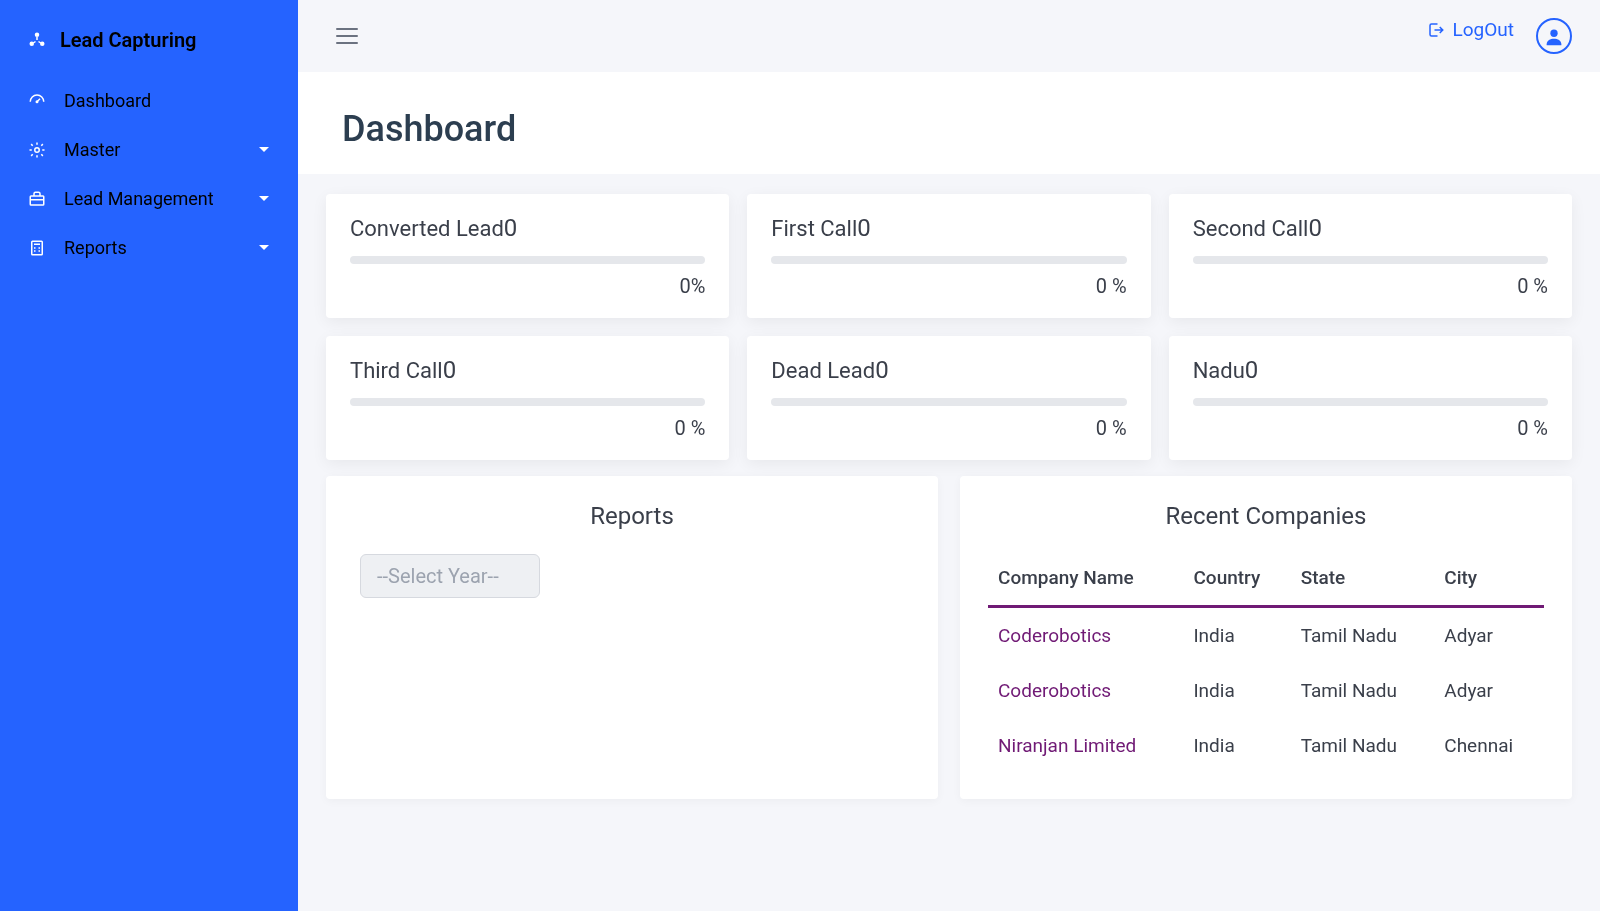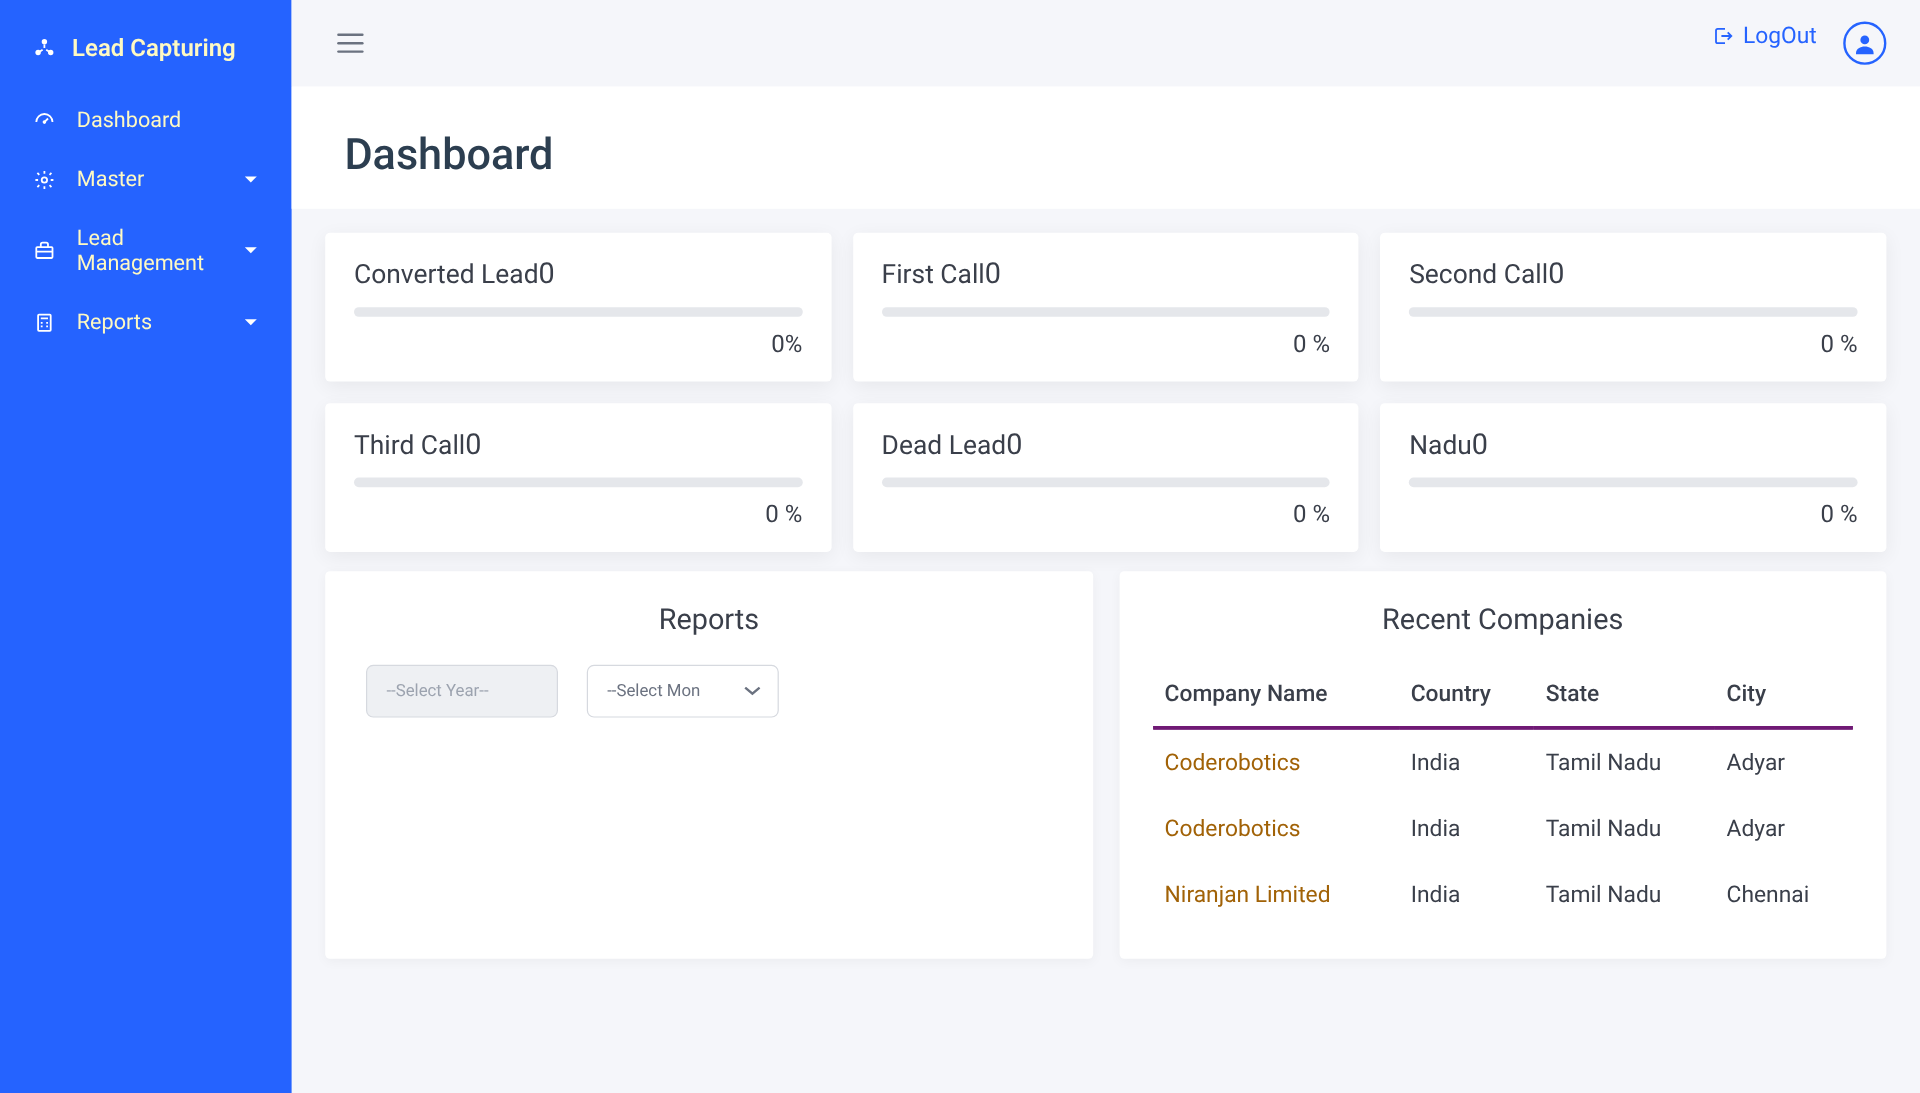--- a/index.html
+++ b/index.html
@@ -1,18 +1,18 @@
 <!DOCTYPE html>
 <html><head>
 <meta charset="utf-8">
 <style>
 * { margin: 0; padding: 0; box-sizing: border-box; }
 body { font-family: -apple-system, BlinkMacSystemFont, "Segoe UI", Roboto, "Helvetica Neue", Arial, sans-serif; background: #f5f6fa; color: #2c3e50; }
 .app { display: flex; min-height: 100vh; }
-.sidebar { width: 243px; background: #2563ff; color: #fef9c3; padding: 28px 0; flex-shrink: 0; }
+.sidebar { width: 298px; background: #2563ff; color: #000000; padding: 28px 0; flex-shrink: 0; }
 .sidebar-brand { display: flex; align-items: center; gap: 14px; padding: 0 28px 24px 28px; font-size: 20px; font-weight: 600; }
 .sidebar-brand .icon { width: 18px; height: 18px; display: inline-flex; align-items: center; justify-content: center; }
 .sidebar-item { display: flex; align-items: center; gap: 18px; padding: 14px 28px; font-size: 18px; font-weight: 400; cursor: pointer; }
 .sidebar-item .icon { width: 18px; height: 18px; display: inline-flex; align-items: center; justify-content: center; flex-shrink: 0; }
 .sidebar-item .label { flex: 1; }
 .sidebar-item .caret { margin-left: -4px; }
 .main { flex: 1; display: flex; flex-direction: column; }
 .header { height: 72px; background: #f5f6fa; display: flex; align-items: center; padding: 0 28px; justify-content: space-between; }
 .hamburger { width: 22px; height: 16px; display: flex; flex-direction: column; justify-content: space-between; cursor: pointer; padding: 10px; box-sizing: content-box; }
 .hamburger span { display: block; height: 2px; background: #6b7280; border-radius: 2px; }
@@ -26,28 +26,28 @@
 .stat-card { background: #fff; border-radius: 4px; padding: 20px 24px; box-shadow: 0 4px 16px rgba(0,0,0,0.06); }
 .stat-top { display: flex; justify-content: flex-start; align-items: baseline; margin-bottom: 14px; }
 .stat-label { font-size: 22px; color: #3a3f4a; font-weight: 400; }
 .stat-value { font-size: 24px; color: #3a3f4a; font-weight: 400; }
 .stat-bar { height: 8px; background: #e5e7eb; border-radius: 4px; margin-bottom: 10px; }
 .stat-pct { text-align: right; font-size: 20px; color: #3a3f4a; }
 .lower-grid { display: grid; grid-template-columns: 1fr 1fr; gap: 22px; margin-top: 16px; }
 .panel { background: #fff; border-radius: 4px; padding: 26px 28px; box-shadow: 0 2px 10px rgba(0,0,0,0.04); }
 .panel-title { text-align: center; font-size: 24px; color: #3a3f4a; font-weight: 400; margin-bottom: 24px; }
 .filters { display: flex; gap: 24px; padding-left: 6px; }
-.select-box { height: 44px; border: 1px solid #d6d9df; border-radius: 6px; padding: 0 40px 0 16px; font-size: 14px; color: #6b7280; background: #fff; display: flex; align-items: center; position: relative; min-width: 160px; }
+.select-box { height: 44px; border: 1px solid #d6d9df; border-radius: 6px; padding: 0 40px 0 16px; font-size: 20px; color: #6b7280; background: #fff; display: flex; align-items: center; position: relative; min-width: 160px; }
 .select-box.disabled { background: #eef0f3; color: #9ca3af; }
 .select-box .chev { position: absolute; right: 14px; top: 50%; transform: translateY(-50%); color: #6b7280; font-size: 14px; }
 .table { width: 100%; border-collapse: collapse; }
 .table th { text-align: left; font-weight: 500; font-size: 19px; color: #3a3f4a; padding: 12px 10px 16px 10px; vertical-align: top; }
 .table thead tr { border-bottom: 3px solid #701a75; }
 .table td { font-size: 19px; color: #3a3f4a; padding: 16px 10px; vertical-align: top; }
-.table td.company a { color: #a16207; text-decoration: none; cursor: pointer; }
+.table td.company a { color: #701a75; text-decoration: none; cursor: pointer; }
 svg { display: block; }
 </style>
 </head>
 <body>
 
 <div class="app">
   <aside class="sidebar">
     <div class="sidebar-brand">
       <span class="icon">
         <svg width="18" height="18" viewBox="0 0 24 24" fill="#fff">
@@ -203,28 +203,20 @@
         </div>
       </div>
 
       <div class="lower-grid">
         <div class="panel">
           <h2 class="panel-title">Reports</h2>
           <div class="filters">
             <div class="select-box disabled">
               <span>--Select Year--</span>
             </div>
-            <div class="select-box">
-              <span>--Select Mon</span>
-              <span class="chev">
-                <svg width="14" height="8" viewBox="0 0 14 8" fill="none" stroke="#6b7280" stroke-width="2">
-                    <path d="M1 1l6 5 6-5"></path>
-                  </svg>
-              </span>
-            </div>
           </div>
         </div>
 
         <div class="panel">
           <h2 class="panel-title">Recent Companies</h2>
           <table class="table">
             <thead>
               <tr>
                 <th>Company Name</th>
                 <th>Country</th>

